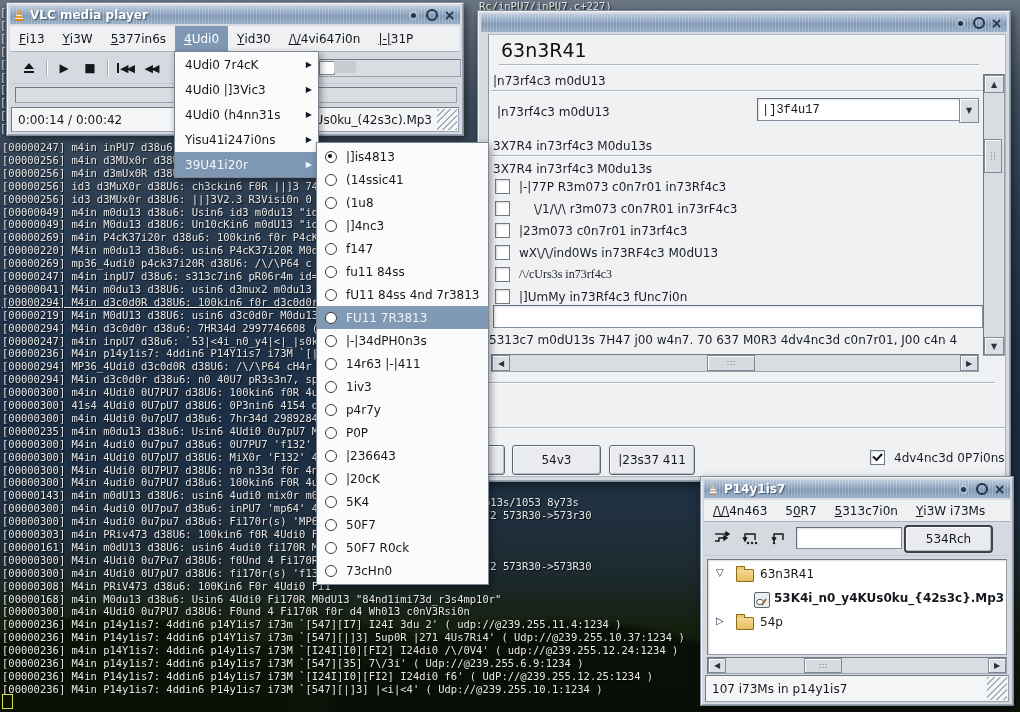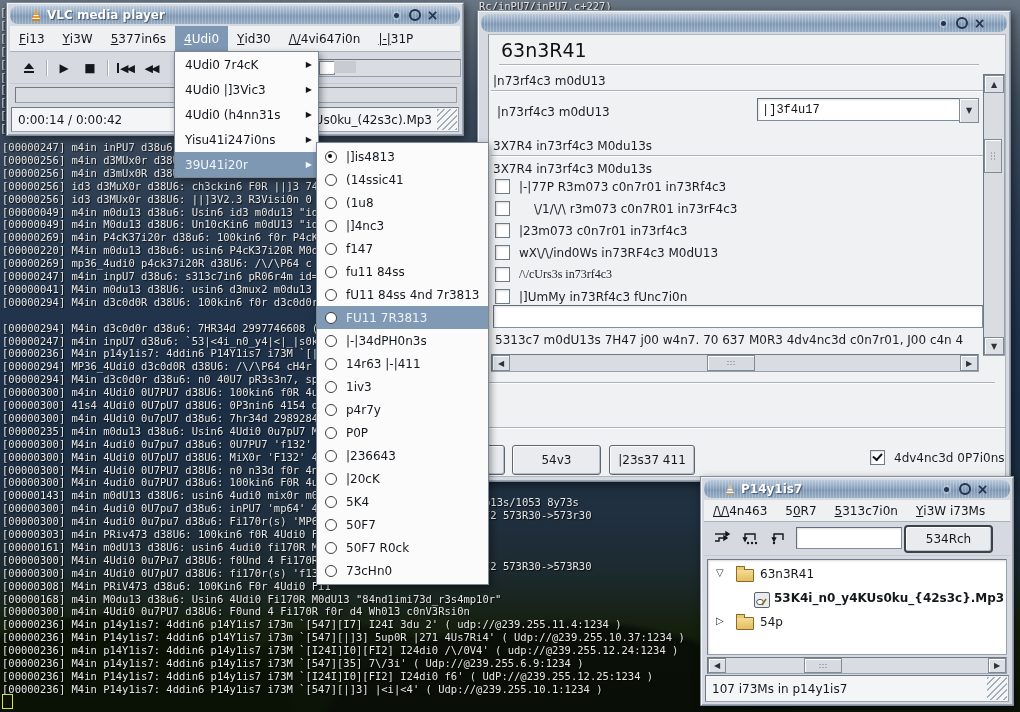--- a/index.html
+++ b/index.html
@@ -13,24 +13,24 @@
       radial-gradient(ellipse 220px 130px at 350px 700px, rgba(12,20,8,.85) 0 55%, transparent 60%),
       radial-gradient(ellipse 260px 120px at 880px 730px, rgba(10,16,8,.8) 0 50%, transparent 55%);}
   
   #terminal{position:absolute;inset:0;z-index:1;}
   .tline,.tfrag{position:absolute;font-family:"DejaVu Sans Mono","Liberation Mono",monospace;
     font-size:10.5px;line-height:12.9px;color:#e6e6e6;white-space:pre;text-shadow:1px 1px 1px rgba(0,0,0,.75);}
   #term-cursor{position:absolute;width:9px;height:13px;border:1px solid #d6e04a;}
   
   .win{position:absolute;background:#d6dae0;border:1px solid #7d8a99;overflow:hidden;
     box-shadow:inset 1px 1px 0 #f2f5f8, inset -1px -1px 0 #9aa5b1, 2px 3px 8px rgba(0,0,0,.5);}
-  .titlebar{position:absolute;left:3px;right:3px;top:3px;height:18px;display:flex;align-items:center;gap:5px;padding:0 20px;
+  .titlebar{position:absolute;left:3px;right:3px;top:3px;height:18px;display:flex;align-items:center;gap:5px;padding:0 3px;
     background:
       repeating-linear-gradient(90deg, rgba(255,255,255,.22) 0 1px, rgba(0,0,0,0) 1px 3px),
-      linear-gradient(180deg,#b9c9da 0%,#8aa2bd 45%,#7d96b2 55%,#97adc4 100%); border-radius: 8px;}
+      linear-gradient(180deg,#b9c9da 0%,#8aa2bd 45%,#7d96b2 55%,#97adc4 100%);}
   .title-text{font-size:12px;font-weight:bold;color:#fff;text-shadow:1px 1px 1px rgba(20,30,50,.6);white-space:nowrap;}
   .winbtns{margin-left:auto;display:flex;align-items:center;gap:3px;}
   .wb{width:15px;height:14px;display:flex;align-items:center;justify-content:center;color:#25344e;border-radius:50%;}
   .wb-min::after{content:"";width:5px;height:5px;border-radius:50%;background:#25344e;box-shadow:0 0 0 2px rgba(255,255,255,.25);}
   .wb-max::after{content:"";width:8px;height:8px;border:2px solid #25344e;border-radius:50%;}
   .wb-close{font-size:14px;font-weight:bold;line-height:1;}
   .cone{width:12px;height:12px;flex:0 0 auto;clip-path:polygon(50% 0,88% 100%,12% 100%);
     background:linear-gradient(180deg,#f59a1e 0 52%,#ffffff 52% 62%,#f59a1e 62% 78%,#ffffff 78% 86%,#e07f12 86% 100%);}
   .cone.gray{filter:grayscale(85%) brightness(1.15);}
   
@@ -99,21 +99,22 @@
       <div class="tline" style="left: 2px; top: 166.8px;">[00000256] m4in d3mUx0R d38U</div>
       <div class="tline" style="left: 2px; top: 179.7px;">[00000256] id3 d3MuX0r d38U6: ch3ckin6 F0R ||]3 746</div>
       <div class="tline" style="left: 2px; top: 192.6px;">[00000256] id3 d3MUx0r d38U6: ||]3V2.3 R3Visi0n 0 7</div>
       <div class="tline" style="left: 2px; top: 205.5px;">[00000049] m4in m0du13 d38u6: Usin6 id3 m0du13 "id3</div>
       <div class="tline" style="left: 2px; top: 218.4px;">[00000049] m4in M0du13 d38U6: Un10cKin6 m0dU13 "id3</div>
       <div class="tline" style="left: 2px; top: 231.3px;">[00000269] m4in P4cK37i20r d38u6: 100kin6 f0r P4cK3</div>
       <div class="tline" style="left: 2px; top: 244.2px;">[00000220] M4in m0du13 d38u6: usin6 P4cK37i20R M0du</div>
       <div class="tline" style="left: 2px; top: 257.1px;">[00000269] mp36_4udi0 p4ck37i20R d38U6: /\/\P64 c</div>
       <div class="tline" style="left: 2px; top: 270px;">[00000247] m4in inpU7 d38u6: s313c7in6 pR06r4m id=0</div>
       <div class="tline" style="left: 2px; top: 282.9px;">[00000041] M4in m0du13 d38U6: usin6 d3mux2 m0du13 "</div>
-      <div class="tline" style="left: 2px; top: 295.8px;">[00000294] M4in d3c0d0R d38U6: 100kin6 f0r d3c0d0r</div>
+      <div class="tline" style="left: 2px; top: 295.8px; text-decoration: underline;">[00000294] M4in d3c0d0R d38U6: 100kin6 f0r d3c0d0r</div>
+      <div class="tline" style="left: 2px; top: 308.7px;">[00000219] M4in M0dU13 d38U6: usin6 d3c0d0r M0du13</div>
       <div class="tline" style="left: 2px; top: 321.6px;">[00000294] M4in d3c0d0r d38u6: 7HR34d 2997746608 (d</div>
       <div class="tline" style="left: 2px; top: 334.5px;">[00000247] m4in inpU7 d38u6: `53|&lt;4i_n0_y4|&lt;|_|s0kU</div>
       <div class="tline" style="left: 2px; top: 347.4px;">[00000236] M4in p14y1is7: 4ddin6 P14Y1is7 i73M `[|2</div>
       <div class="tline" style="left: 2px; top: 360.3px;">[00000294] MP36_4Udi0 d3c0d0R d38U6: /\/\P64 cH4r</div>
       <div class="tline" style="left: 2px; top: 373.2px;">[00000294] M4in d3c0d0r d38u6: n0 40U7 pR3s3n7, sp4</div>
       <div class="tline" style="left: 2px; top: 386.1px;">[00000300] m4in 4Udi0 0U7PU7 d38U6: 100kin6 f0R 4ud</div>
       <div class="tline" style="left: 2px; top: 399px;">[00000300] 41s4 4Udi0 0U7pU7 d38U6: 0P3nin6 4154 d3</div>
       <div class="tline" style="left: 2px; top: 411.9px;">[00000300] m4in 4Udi0 0u7pU7 d38u6: 7hr34d 29892842</div>
       <div class="tline" style="left: 2px; top: 424.8px;">[00000235] m4in m0du13 d38u6: Usin6 4Udi0 0u7pU7 M0</div>
       <div class="tline" style="left: 2px; top: 437.7px;">[00000300] M4in 4udi0 0u7pu7 d38u6: 0U7PU7 'f132' 4</div>
@@ -197,21 +198,21 @@
             <span class="cbox"></span>
             <span class="clabel">/\/cUrs3s in73rf4c3</span>
           </div>
           <div class="checkrow" style="left: 6px; top: 254px;">
             <span class="cbox"></span>
             <span class="clabel">|]UmMy in73Rf4c3 fUnc7i0n</span>
           </div>
         </div>
 
       <input class="uiinput" style="left: 4px; top: 270px; width: 480px; height: 21px;" value="">
-      <div class="plabel" style="left:6px;top:298px;width:484px;overflow:hidden;">5313c7 m0dU13s 7H47 j00 w4n7. 70 637 M0R3 4dv4nc3d c0n7r01, J00 c4n 4</div>
+      <div class="plabel" style="left:0;top:298px;width:484px;overflow:hidden;">5313c7 m0dU13s 7H47 j00 w4n7. 70 637 M0R3 4dv4nc3d c0n7r01, J00 c4n 4</div>
 
       <div class="track" style="position:absolute;left:2px;top:319px;width:486px;height:16px;">
         <div class="sb-btn" style="left:0;top:0;bottom:0;">◀</div>
         <div class="sb-btn" style="right:0;top:0;bottom:0;">▶</div>
         <div class="thumb" style="left:215px;top:0;width:46px;height:14px;">
             <span class="dots"></span>
           </div>
       </div>
 
       <div class="track" style="position:absolute;left:494px;top:39px;width:20px;height:280px;">

